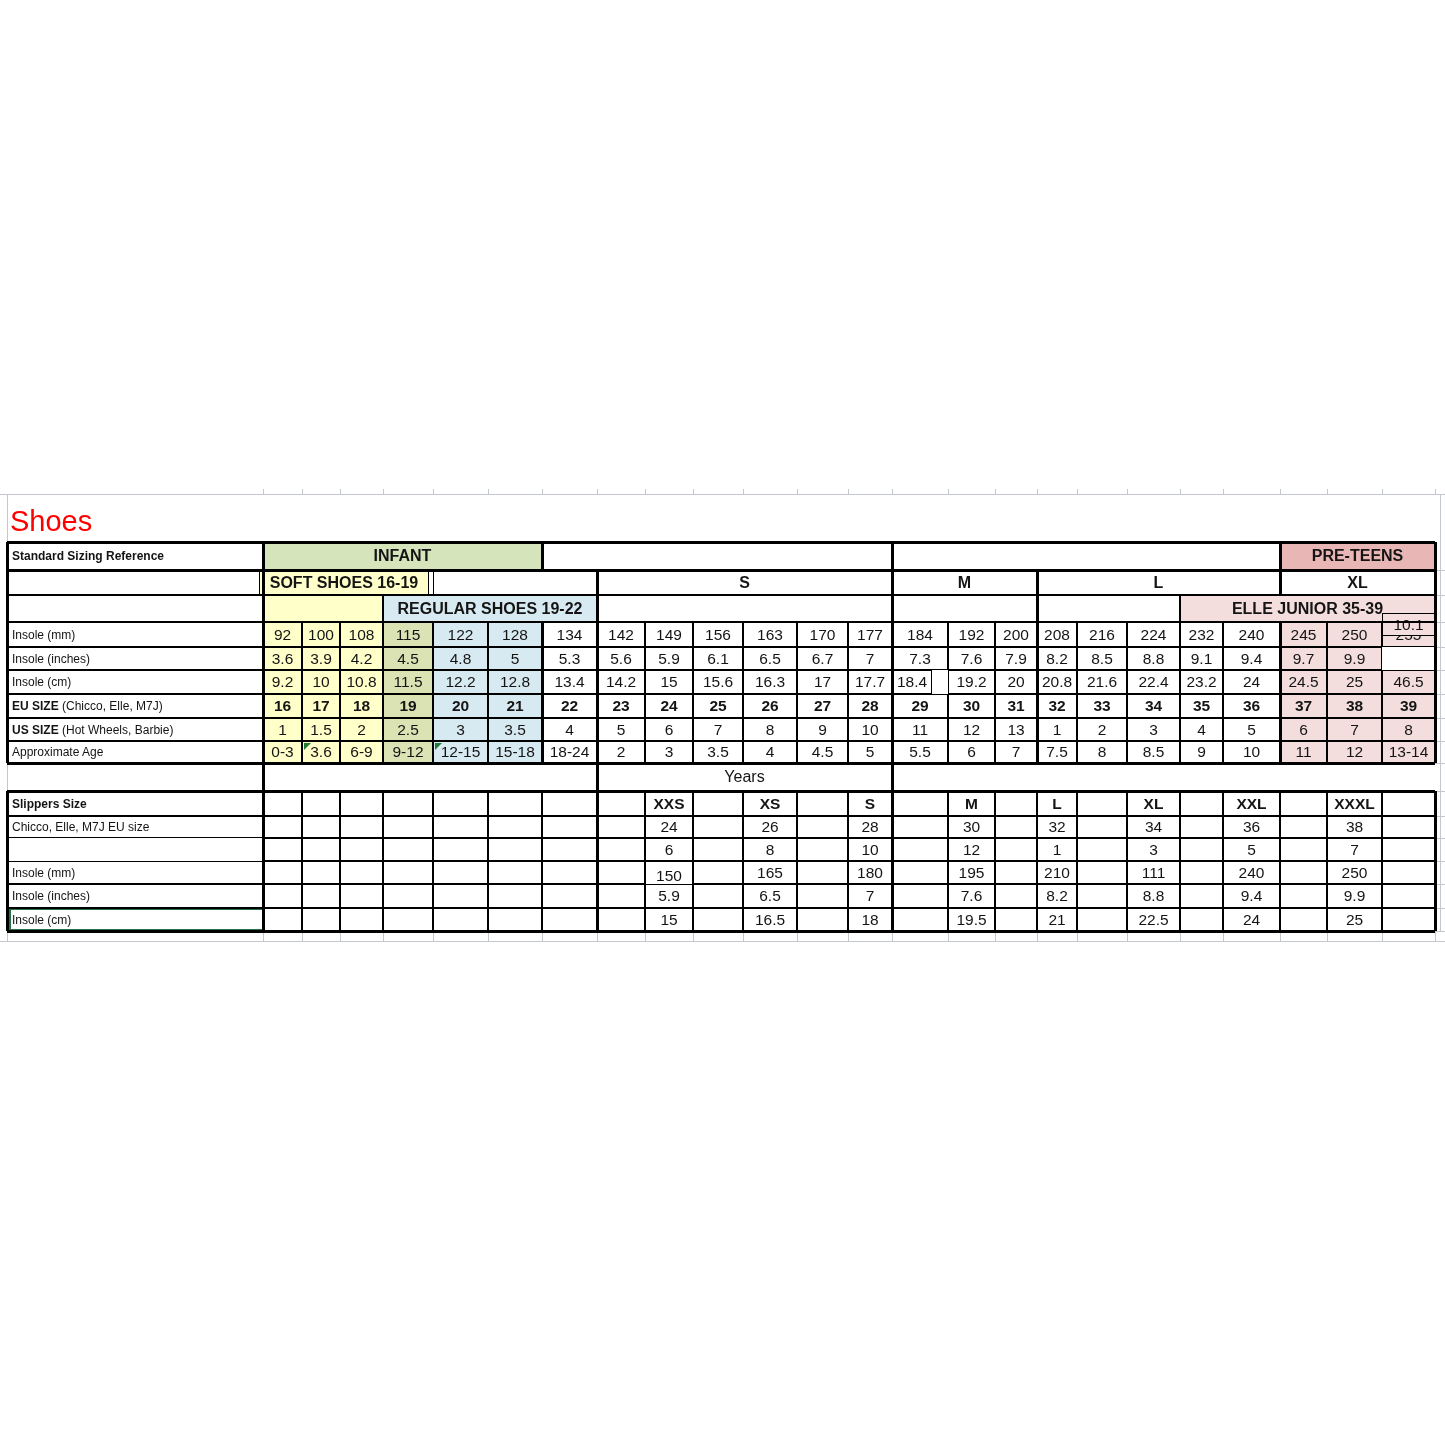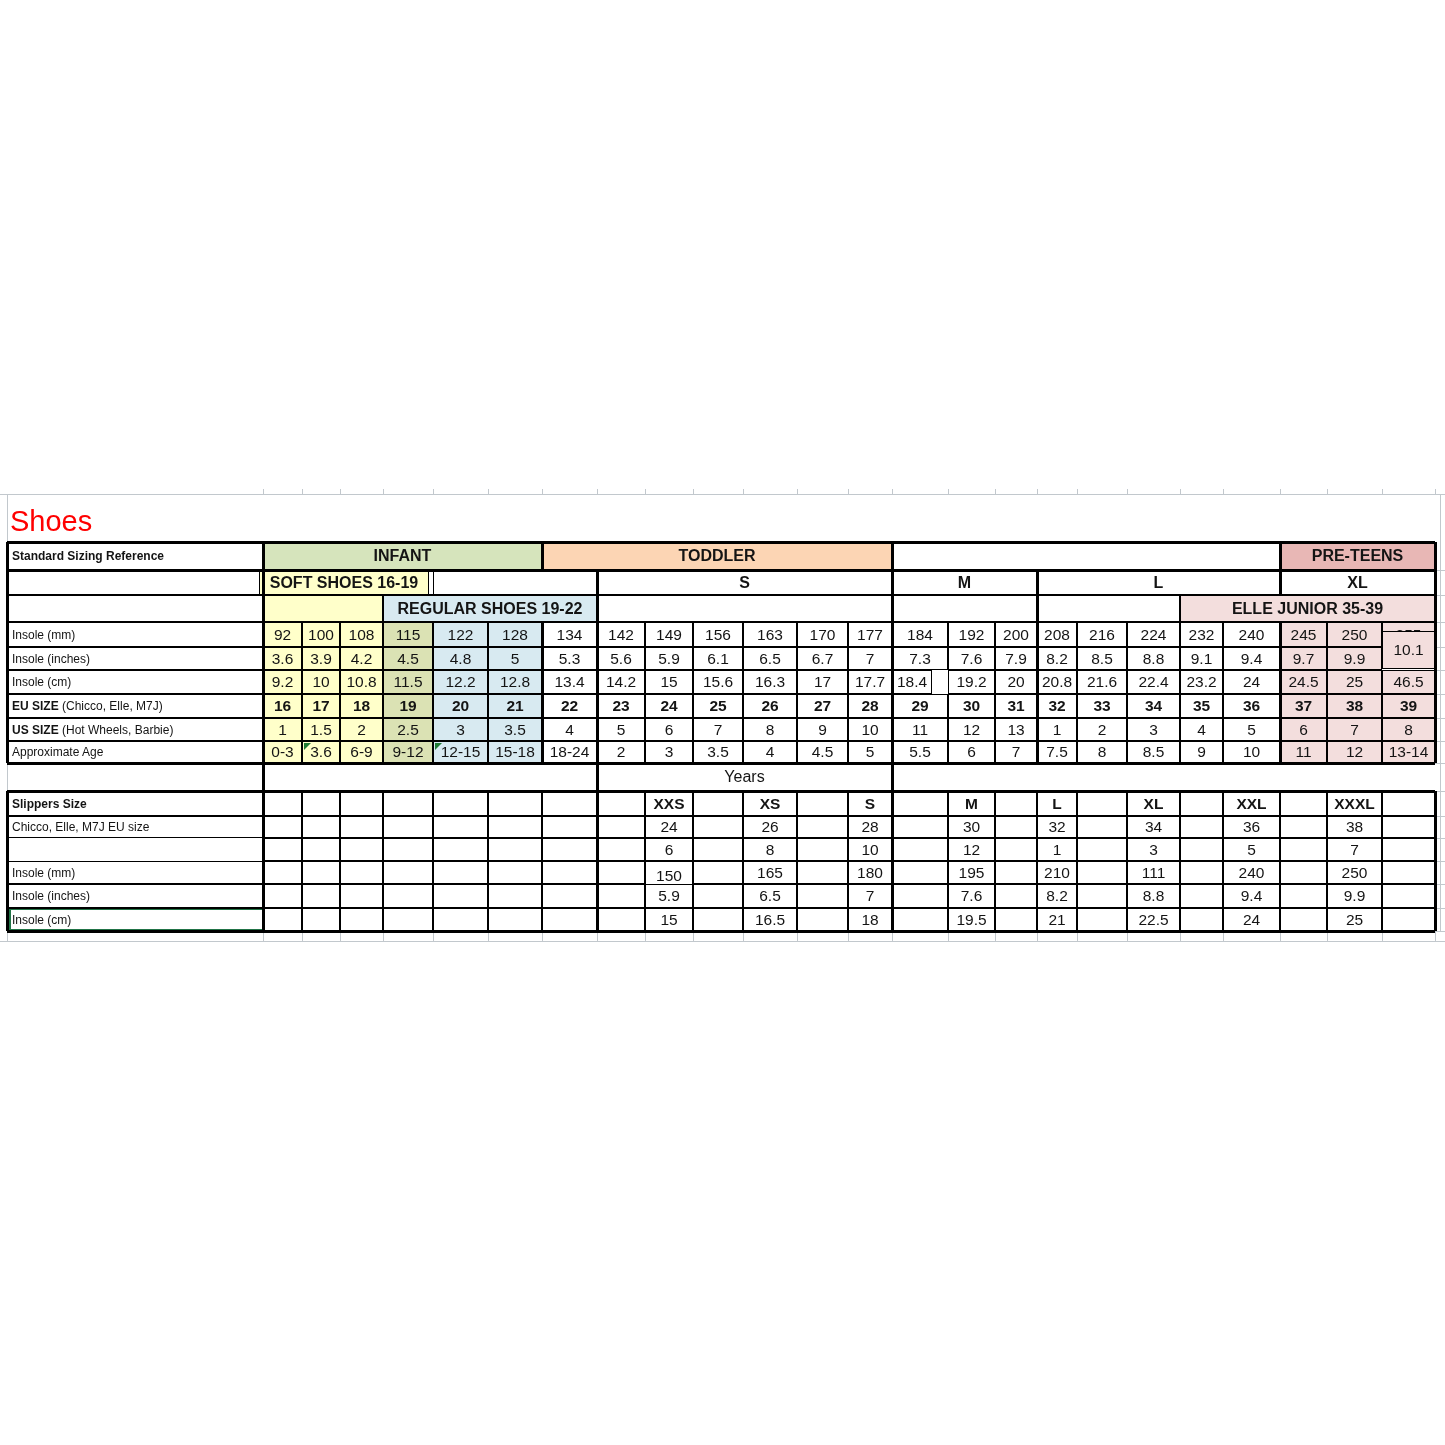--- a/index.html
+++ b/index.html
@@ -100,21 +100,20 @@
     <div class="abs fl" style="left: 1435px; top: 763px; width: 10px; height: 1px;"></div>
     <div class="abs fl" style="left: 1435px; top: 791px; width: 10px; height: 1px;"></div>
     <div class="abs fl" style="left: 1435px; top: 816px; width: 10px; height: 1px;"></div>
     <div class="abs fl" style="left: 1435px; top: 838px; width: 10px; height: 1px;"></div>
     <div class="abs fl" style="left: 1435px; top: 861px; width: 10px; height: 1px;"></div>
     <div class="abs fl" style="left: 1435px; top: 884px; width: 10px; height: 1px;"></div>
     <div class="abs fl" style="left: 1435px; top: 908px; width: 10px; height: 1px;"></div>
     <div class="abs fl" style="left: 1435px; top: 931px; width: 10px; height: 1px;"></div>
     <div class="abs cell lbl b" style="left: 7px; top: 542px; width: 256px; height: 28px;">Standard Sizing Reference</div>
     <div class="abs cell hdr bg-green" style="left: 263px; top: 542px; width: 279px; height: 28px;">INFANT</div>
-    <div class="abs cell hdr bg-peach" style="left: 542px; top: 542px; width: 350px; height: 28px;">TODDLER</div>
     <div class="abs cell hdr bg-rose" style="left: 1280px; top: 542px; width: 155px; height: 28px;">PRE-TEENS</div>
     <div class="abs cell " style="left: 7px; top: 570px; width: 256px; height: 25px;"></div>
     <div class="abs cell hdr bg-yellow" style="left: 259px; top: 570px; width: 170px; height: 25px;">SOFT SHOES 16-19</div>
     <div class="abs cell " style="left: 433px; top: 570px; width: 164px; height: 25px;"></div>
     <div class="abs cell hdr" style="left: 597px; top: 570px; width: 295px; height: 25px;">S</div>
     <div class="abs cell hdr" style="left: 892px; top: 570px; width: 145px; height: 25px;">M</div>
     <div class="abs cell hdr" style="left: 1037px; top: 570px; width: 243px; height: 25px;">L</div>
     <div class="abs cell hdr" style="left: 1280px; top: 570px; width: 155px; height: 25px;">XL</div>
     <div class="abs cell " style="left: 7px; top: 595px; width: 256px; height: 27px;"></div>
     <div class="abs cell bg-yellow" style="left: 263px; top: 595px; width: 120px; height: 27px;"></div>
@@ -169,21 +168,21 @@
     <div class="abs cell " style="left: 892px; top: 647px; width: 56px; height: 23px;">7.3</div>
     <div class="abs cell " style="left: 948px; top: 647px; width: 47px; height: 23px;">7.6</div>
     <div class="abs cell " style="left: 995px; top: 647px; width: 42px; height: 23px;">7.9</div>
     <div class="abs cell " style="left: 1037px; top: 647px; width: 40px; height: 23px;">8.2</div>
     <div class="abs cell " style="left: 1077px; top: 647px; width: 50px; height: 23px;">8.5</div>
     <div class="abs cell " style="left: 1127px; top: 647px; width: 53px; height: 23px;">8.8</div>
     <div class="abs cell " style="left: 1180px; top: 647px; width: 43px; height: 23px;">9.1</div>
     <div class="abs cell " style="left: 1223px; top: 647px; width: 57px; height: 23px;">9.4</div>
     <div class="abs cell bg-pink" style="left: 1280px; top: 647px; width: 47px; height: 23px;">9.7</div>
     <div class="abs cell bg-pink" style="left: 1327px; top: 647px; width: 55px; height: 23px;">9.9</div>
-    <div class="abs cell bg-pink" style="left: 1382px; top: 631px; width: 53px; height: 38px;">10.1</div>
+    <div class="abs cell bg-pink" style="left: 1382px; top: 613px; width: 53px; height: 23px;">10.1</div>
     <div class="abs cell lbl" style="left: 7px; top: 670px; width: 256px; height: 24px;">
       <span>Insole (cm)</span>
     </div>
     <div class="abs cell bg-yellow" style="left: 263px; top: 670px; width: 39px; height: 24px;">9.2</div>
     <div class="abs cell bg-yellow" style="left: 302px; top: 670px; width: 38px; height: 24px;">10</div>
     <div class="abs cell bg-yellow" style="left: 340px; top: 670px; width: 43px; height: 24px;">10.8</div>
     <div class="abs cell bg-olive" style="left: 383px; top: 670px; width: 50px; height: 24px;">11.5</div>
     <div class="abs cell bg-blue" style="left: 433px; top: 670px; width: 55px; height: 24px;">12.2</div>
     <div class="abs cell bg-blue" style="left: 488px; top: 670px; width: 54px; height: 24px;">12.8</div>
     <div class="abs cell " style="left: 542px; top: 670px; width: 55px; height: 24px;">13.4</div>

